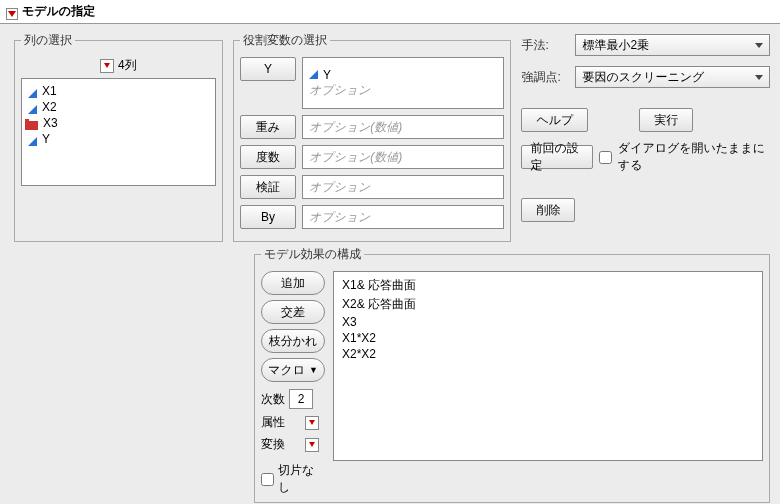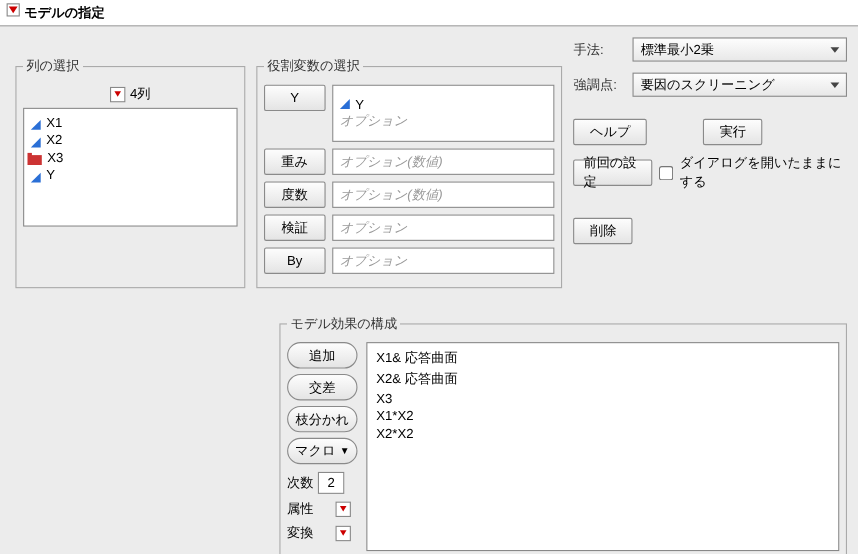--- a/index.html
+++ b/index.html
@@ -1,22 +1,22 @@
 <!DOCTYPE html>
 <html><head>
 <meta charset="utf-8">
 <style>
 * { box-sizing: border-box; margin: 0; padding: 0; font-family: "Meiryo", "MS PGothic", sans-serif; font-size: 12px; }
 body { background: #ececec; width: 780px; height: 504px; overflow: hidden; }
-.section-header { background: #fff; border-bottom: 1px solid #999; padding: 3px 6px; display: flex; align-items: flex-start; gap: 4px; }
+.section-header { background: #fff; border-bottom: 1px solid #999; padding: 3px 6px; display: flex; align-items: flex-end; gap: 4px; }
 .section-header .title { font-weight: bold; }
 .section-header .small-icon { width: 0; height: 0; border-left: 4px solid transparent; border-right: 4px solid transparent; border-top: 6px solid #c00; display: inline-block; }
 .icon-box { border: 1px solid #888; width: 12px; height: 12px; display: inline-flex; align-items: center; justify-content: center; background: #fff; }
 .main { display: flex; padding: 8px 10px 4px 14px; gap: 10px; }
-fieldset { border: 1px solid #aaa; position: relative; padding: 8px 6px 6px 6px; margin-top: 20px; }
+fieldset { border: 1px solid #aaa; position: relative; padding: 8px 6px 6px 6px; }
 legend { font-size: 12px; padding: 0 3px; color: #333; }
 .col-select { width: 210px; }
 .col-count { display: flex; align-items: center; gap: 4px; padding: 0 4px 4px 4px; justify-content: center; }
 .col-list { border: 1px solid #888; background: #fff; height: 108px; padding: 4px 6px; }
 .col-item { display: flex; align-items: flex-end; gap: 5px; padding: 1px 0; }
 .tri-blue { width: 0; height: 0; border-bottom: 9px solid #2a6fd6; border-left: 9px solid transparent; display: inline-block; }
 .bar-red { width: 10px; height: 9px; background: #c33; display: inline-block; position: relative; }
 .bar-red::before { content: ""; position: absolute; left: -3px; top: -2px; width: 4px; height: 11px; background: #c33; }
 .role { width: 280px; }
 .role-row { display: flex; gap: 6px; margin-bottom: 6px; }

